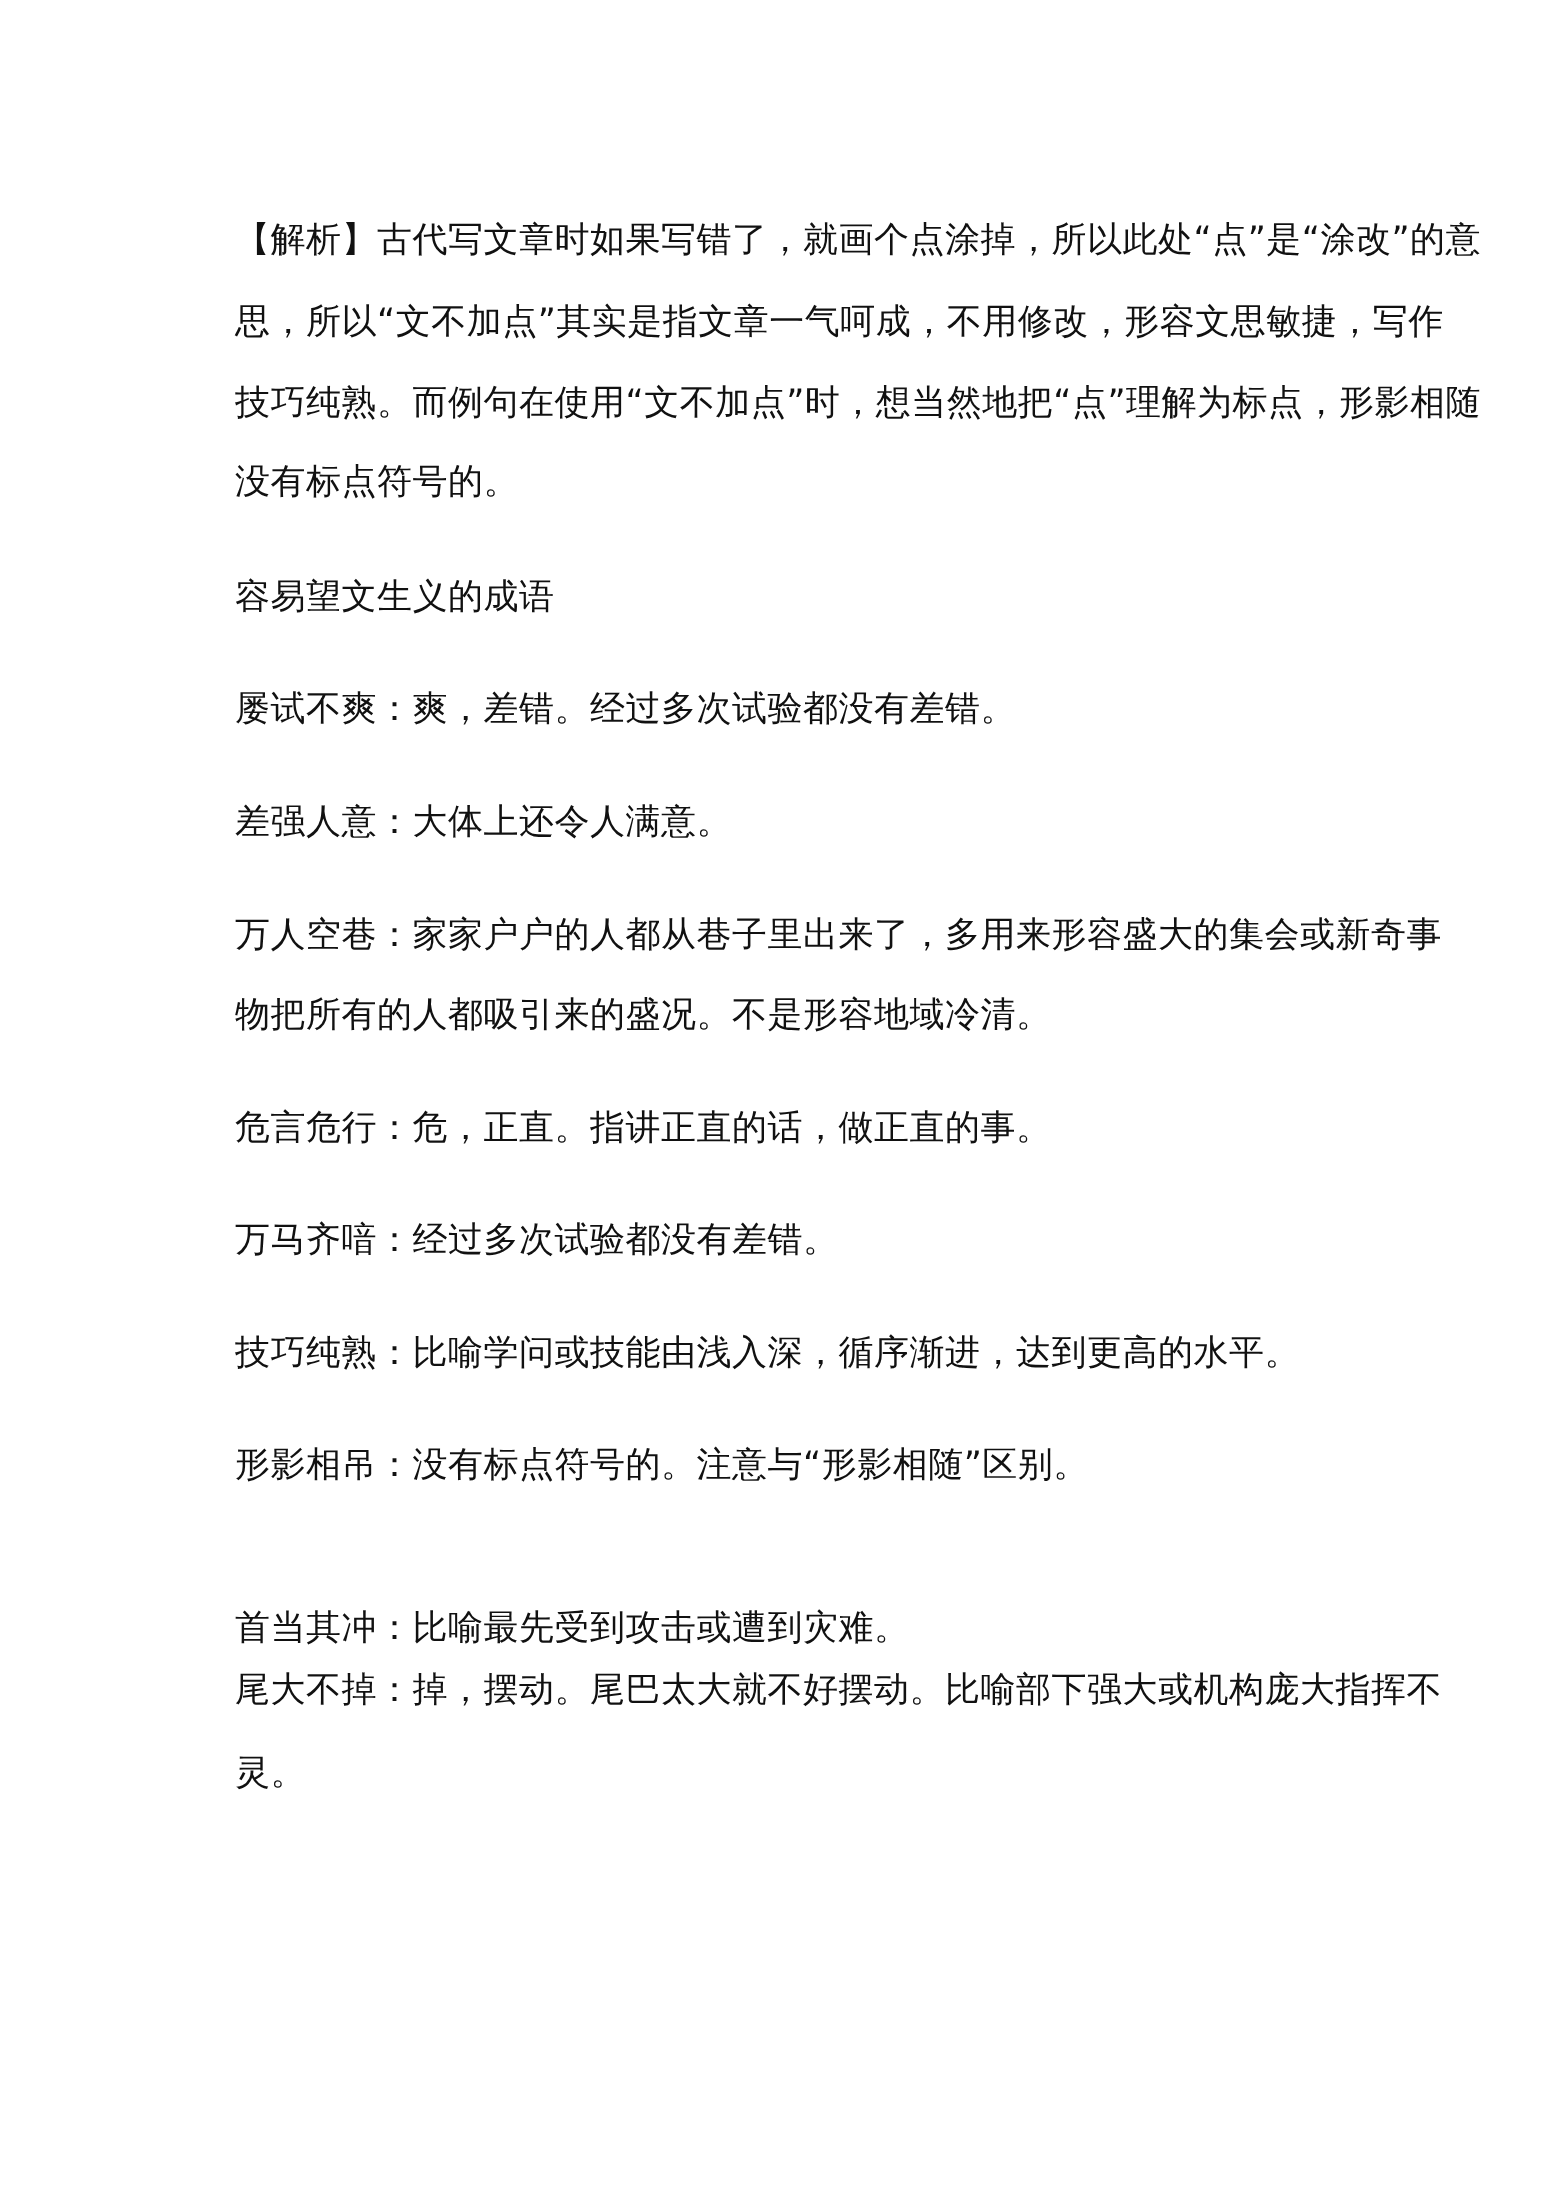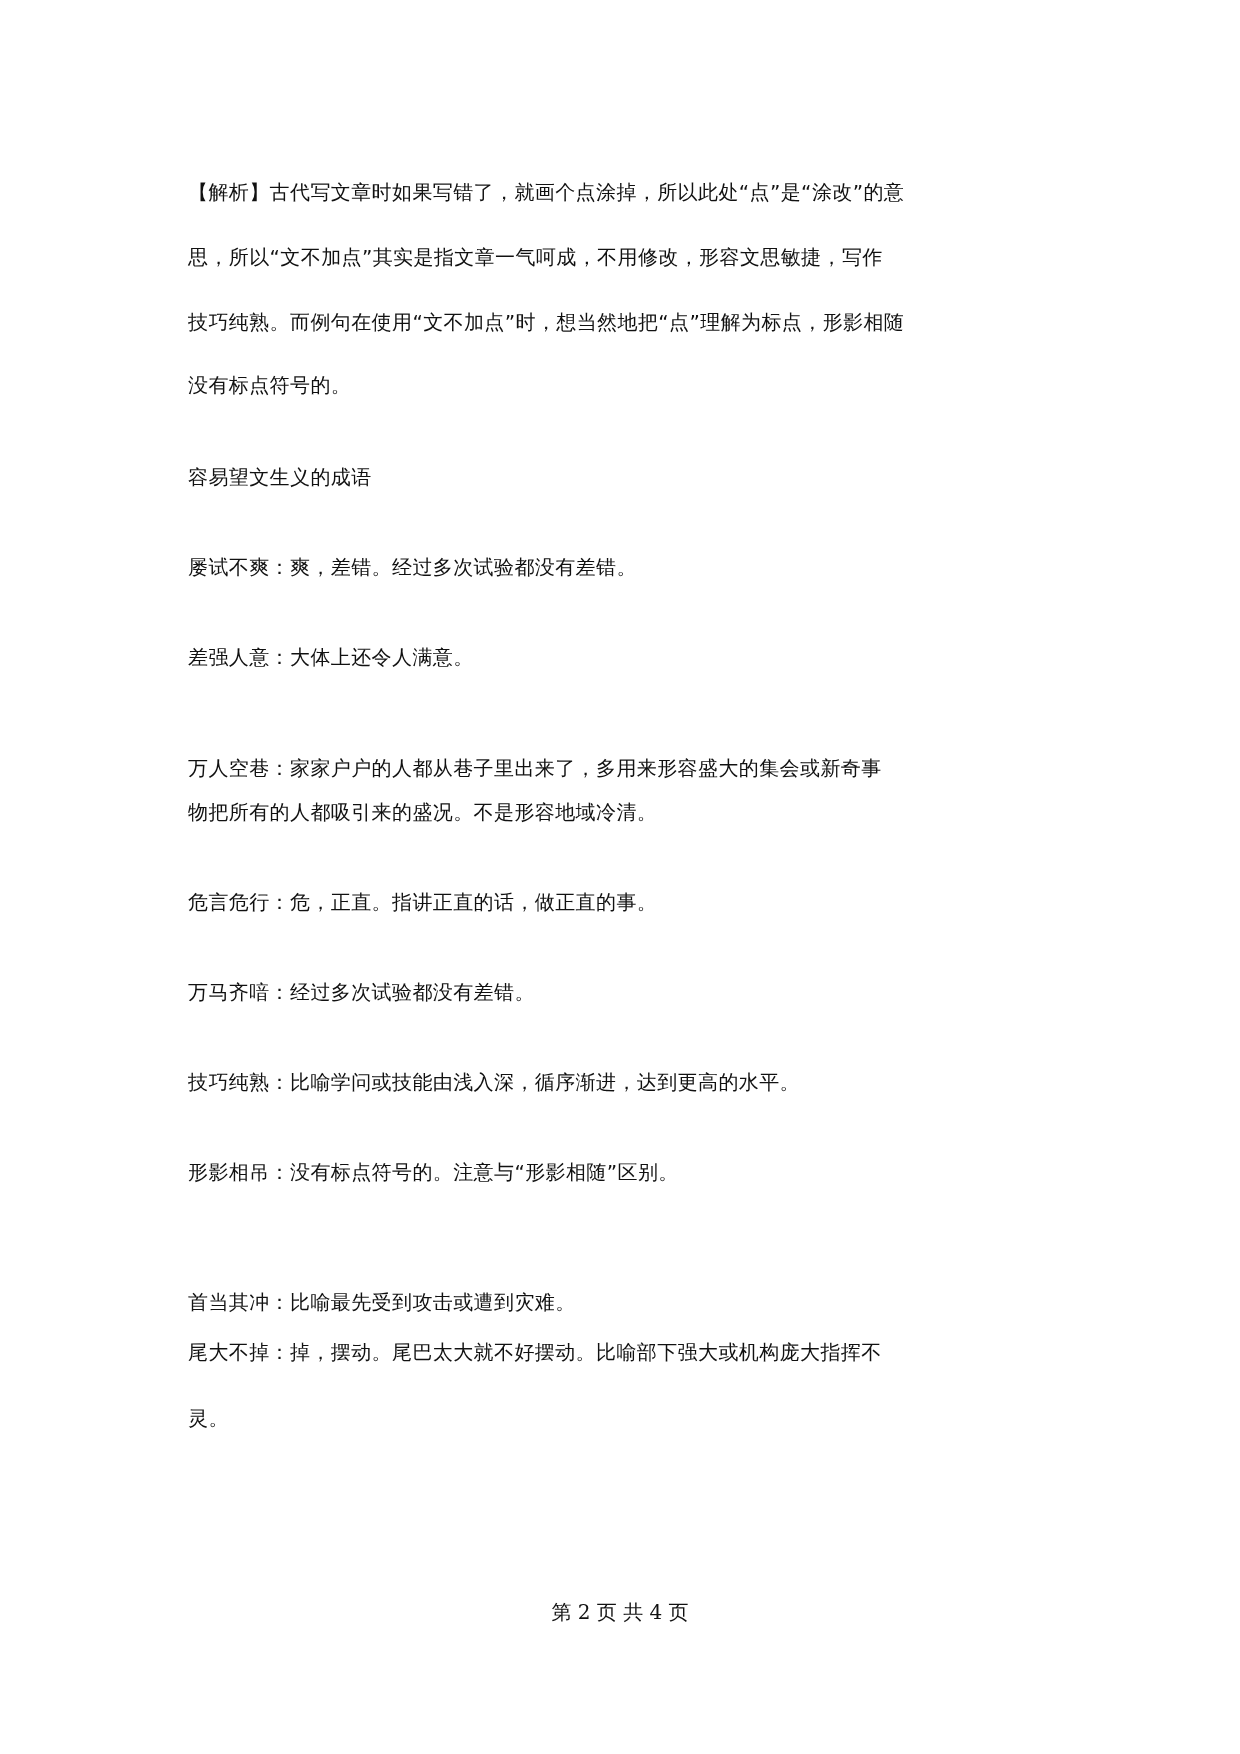--- a/index.html
+++ b/index.html
@@ -21,21 +21,21 @@
       width: 1240px;
       height: 1754px;
       background: #ffffff;
     }
     .line {
       position: absolute;
       left: 188px;
       width: 870px;
       height: 32px;
       line-height: 32px;
-      font-size: 20px;
+      font-size: 28px;
       white-space: nowrap;
       letter-spacing: 0.4px;
     }
     .heading {
       font-weight: normal;
     }
     .footer {
       position: absolute;
       left: 0;
       width: 1240px;
@@ -58,26 +58,25 @@
     <div class="line" style="top:241px">思，所以“文不加点”其实是指文章一气呵成，不用修改，形容文思敏捷，写作</div>
     <div class="line" style="top:306px">技巧纯熟。而例句在使用“文不加点”时，想当然地把“点”理解为标点，形影相随</div>
     <div class="line" style="top:369px">没有标点符号的。</div>
   </div>
 
   <div class="line heading" style="top:461px">容易望文生义的成语</div>
 
   <div>
     <div class="line" style="top:551px">屡试不爽：爽，差错。经过多次试验都没有差错。</div>
     <div class="line" style="top:641px">差强人意：大体上还令人满意。</div>
-    <div class="line" style="top:752px">万人空巷：家家户户的人都从巷子里出来了，多用来形容盛大的集会或新奇事</div>
+    <div class="line" style="top:732px">万人空巷：家家户户的人都从巷子里出来了，多用来形容盛大的集会或新奇事</div>
     <div class="line" style="top:796px">物把所有的人都吸引来的盛况。不是形容地域冷清。</div>
     <div class="line" style="top:886px">危言危行：危，正直。指讲正直的话，做正直的事。</div>
     <div class="line" style="top:976px">万马齐喑：经过多次试验都没有差错。</div>
     <div class="line" style="top:1066px">技巧纯熟：比喻学问或技能由浅入深，循序渐进，达到更高的水平。</div>
     <div class="line" style="top:1156px">形影相吊：没有标点符号的。注意与“形影相随”区别。</div>
     <div class="line" style="top:1286px">首当其冲：比喻最先受到攻击或遭到灾难。</div>
     <div class="line" style="top:1336px">尾大不掉：掉，摆动。尾巴太大就不好摆动。比喻部下强大或机构庞大指挥不</div>
     <div class="line" style="top:1402px">灵。</div>
   </div>
 
-  <div class="footer">第 2 页 共 4 页</div>
 
 </div>
 
 </body></html>

